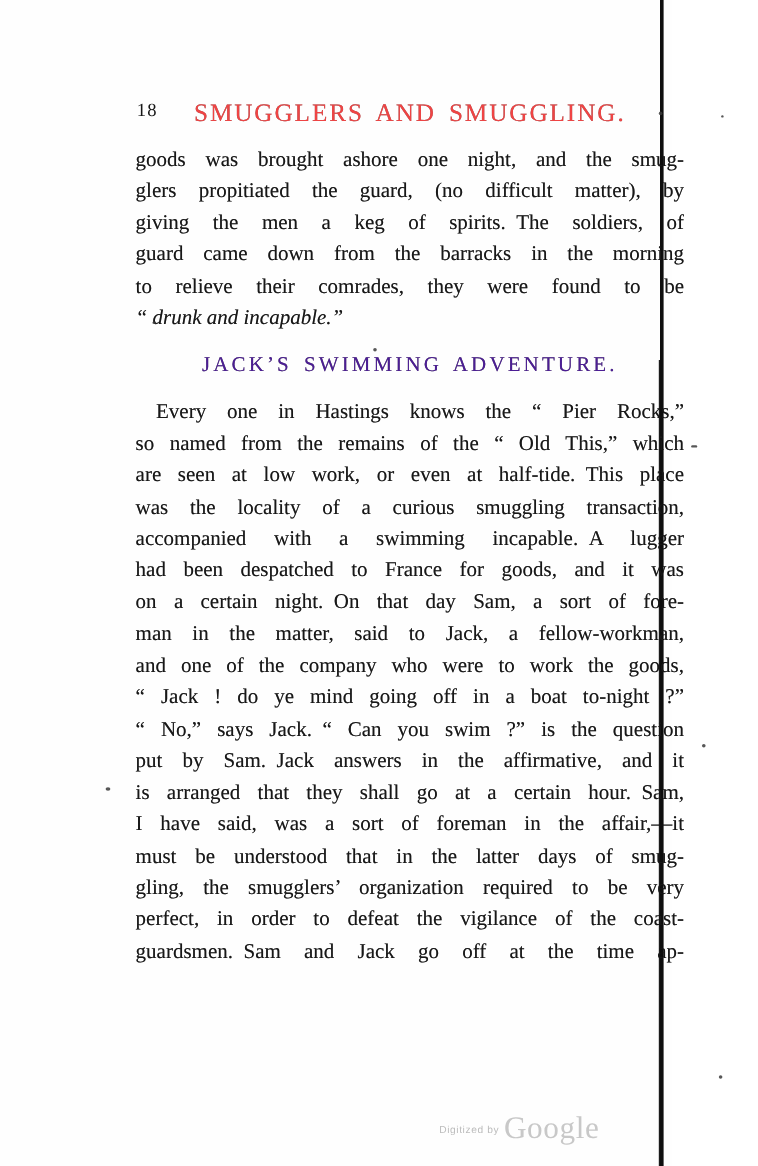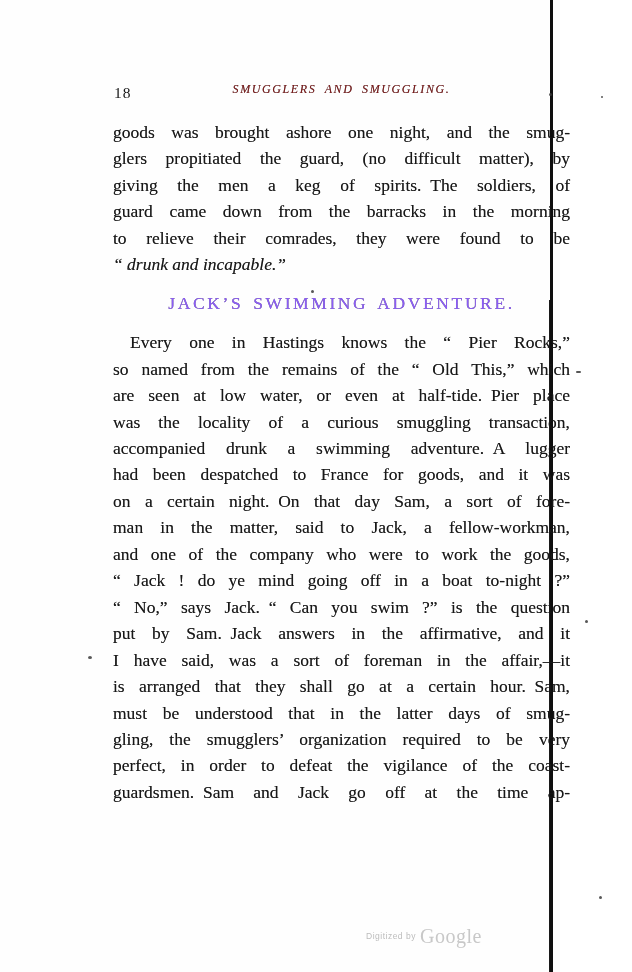--- a/index.html
+++ b/index.html
@@ -28,24 +28,23 @@
     left: 113px; width: 457px; top: 82px;
     height: 22px;
   }
   .page-num {
     position: absolute; left: 1px; top: 2px;
     font-size: 15.5px; letter-spacing: 1px;
     color: #161616;
   }
   .running-title {
     display: block; text-align: center;
-    font-style: italic;
-    font-size: 12px; letter-spacing: 1.6px;
+    font-size: 21px; letter-spacing: 1.6px;
     word-spacing: 4px;
-    color: #7f1d1d;
+    color: #ef4444;
     text-shadow: 0 0 0.5px rgba(10,10,10,0.55);
   }
   .text-block {
     position: absolute;
     left: 113px; width: 457px; top: 119px;
     font-size: 17.5px;
     line-height: 26.45px;
     color: #181818;
     text-shadow: 0 0 0.4px rgba(10,10,10,0.5);
   }
@@ -57,40 +56,40 @@
   }
   .line-last { text-align-last: left; font-style: italic; }
   .para-indent .line:first-child { text-indent: 17px; }
   .section-heading {
     margin: 12px 0 13px 0;
     font-size: 17.5px;
     font-weight: normal;
     text-align: center;
     letter-spacing: 2.6px;
     word-spacing: 3px;
-    color: #8b5cf6;
+    color: #4c1d95;
     text-shadow: 0 0 0.5px rgba(10,10,10,0.6);
   }
   .watermark {
     position: absolute;
     left: 366px; top: 925px;
     white-space: nowrap;
     user-select: none;
   }
   .wm-small {
     font-family: "Liberation Sans", "DejaVu Sans", sans-serif;
     font-size: 8.5px;
     color: #bcbcbc;
     letter-spacing: 0.5px;
     vertical-align: 4px;
     margin-top: 14px;
   }
   .wm-logo {
     font-family: "Liberation Serif", "DejaVu Serif", serif;
-    font-size: 20px;
+    font-size: 26px;
     color: #c8c8c8;
     letter-spacing: 0.5px;
     margin-left: 4px;
   }
   .speck {
     position: absolute;
     background: #3a3a3a;
     border-radius: 50%;
     opacity: 0.85;
   }
@@ -121,32 +120,32 @@
         <span class="line">glers propitiated the guard, (no difficult matter), by</span>
         <span class="line">giving the men a keg of spirits. The soldiers, of</span>
         <span class="line">guard came down from the barracks in the morning</span>
         <span class="line">to relieve their comrades, they were found to be</span>
         <span class="line line-last">“ drunk and incapable.”</span>
       </p>
     <h2 class="section-heading">JACK’S SWIMMING ADVENTURE.</h2>
     <p class="para para-indent">
         <span class="line">Every one in Hastings knows the “ Pier Rocks,”</span>
         <span class="line">so named from the remains of the “ Old This,” which</span>
-        <span class="line">are seen at low water, or even at half-tide. Pier place</span>
+        <span class="line">are seen at low work, or even at half-tide. This place</span>
         <span class="line">was the locality of a curious smuggling transaction,</span>
-        <span class="line">accompanied drunk a swimming adventure. A lugger</span>
+        <span class="line">accompanied with a swimming incapable. A lugger</span>
         <span class="line">had been despatched to France for goods, and it was</span>
         <span class="line">on a certain night. On that day Sam, a sort of fore-</span>
         <span class="line">man in the matter, said to Jack, a fellow-workman,</span>
         <span class="line">and one of the company who were to work the goods,</span>
         <span class="line">“ Jack ! do ye mind going off in a boat to-night ?”</span>
         <span class="line">“ No,” says Jack. “ Can you swim ?” is the question</span>
         <span class="line">put by Sam. Jack answers in the affirmative, and it</span>
+        <span class="line">is arranged that they shall go at a certain hour. Sam,</span>
         <span class="line">I have said, was a sort of foreman in the affair,—it</span>
-        <span class="line">is arranged that they shall go at a certain hour. Sam,</span>
         <span class="line">must be understood that in the latter days of smug-</span>
         <span class="line">gling, the smugglers’ organization required to be very</span>
         <span class="line">perfect, in order to defeat the vigilance of the coast-</span>
         <span class="line">guardsmen. Sam and Jack go off at the time ap-</span>
       </p>
   </main>
 
   <div class="watermark">
     <span class="wm-small">Digitized by</span><span class="wm-logo">Google</span>
   </div>

